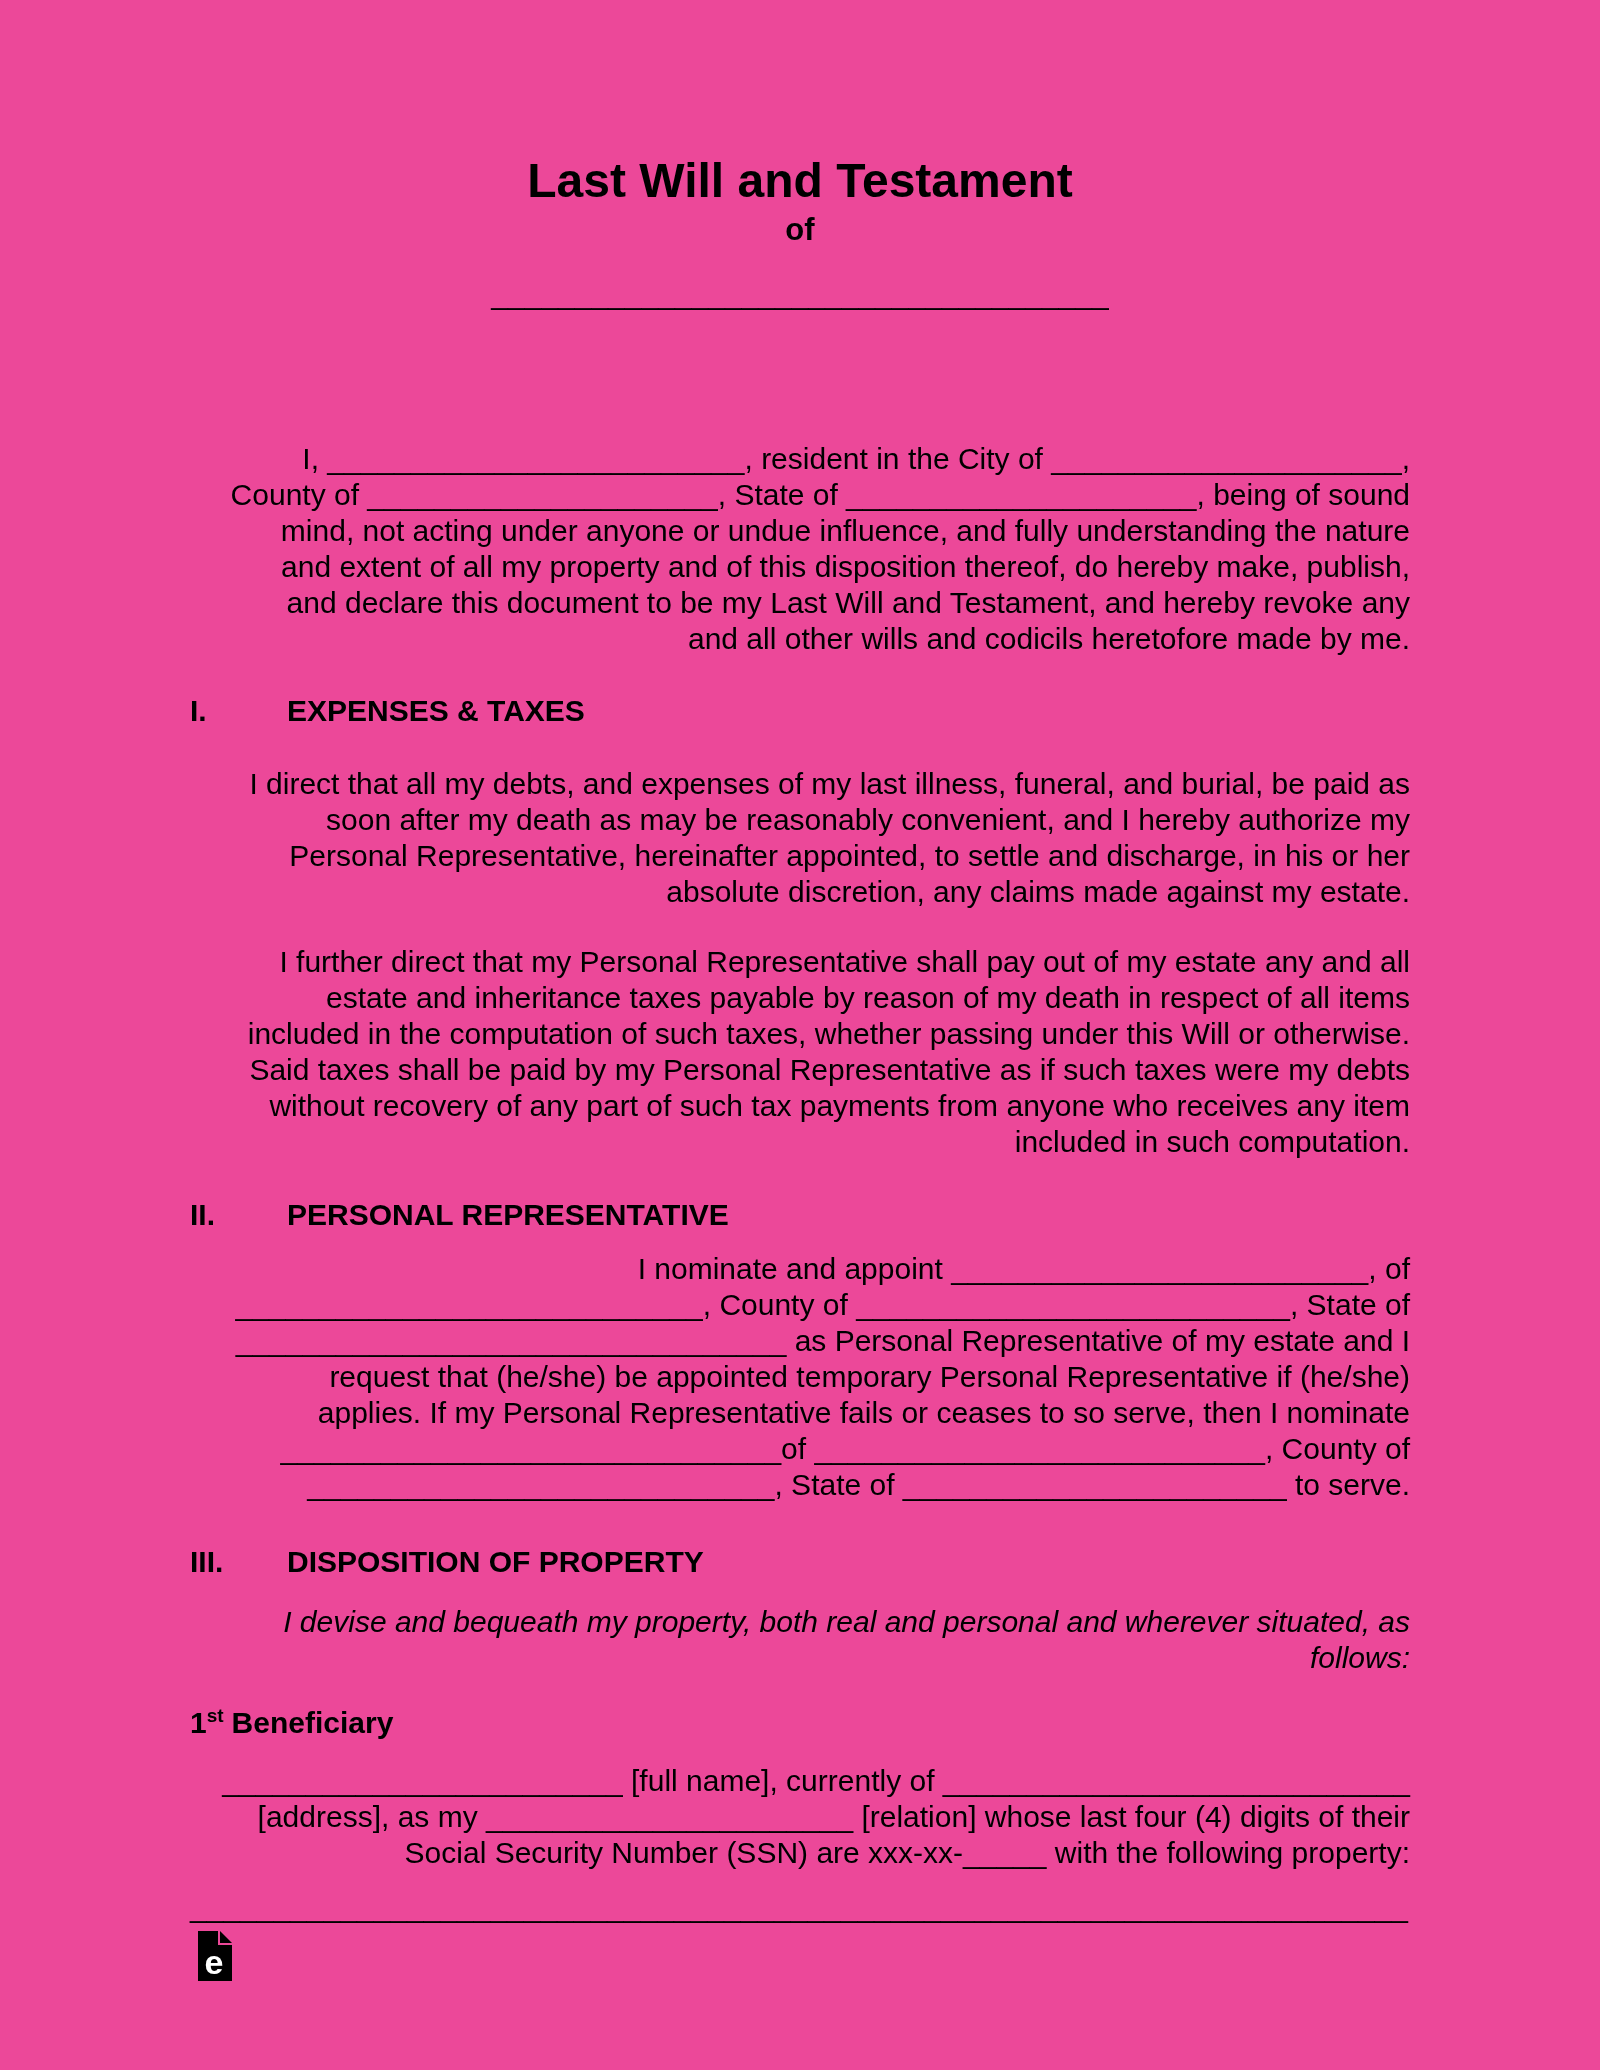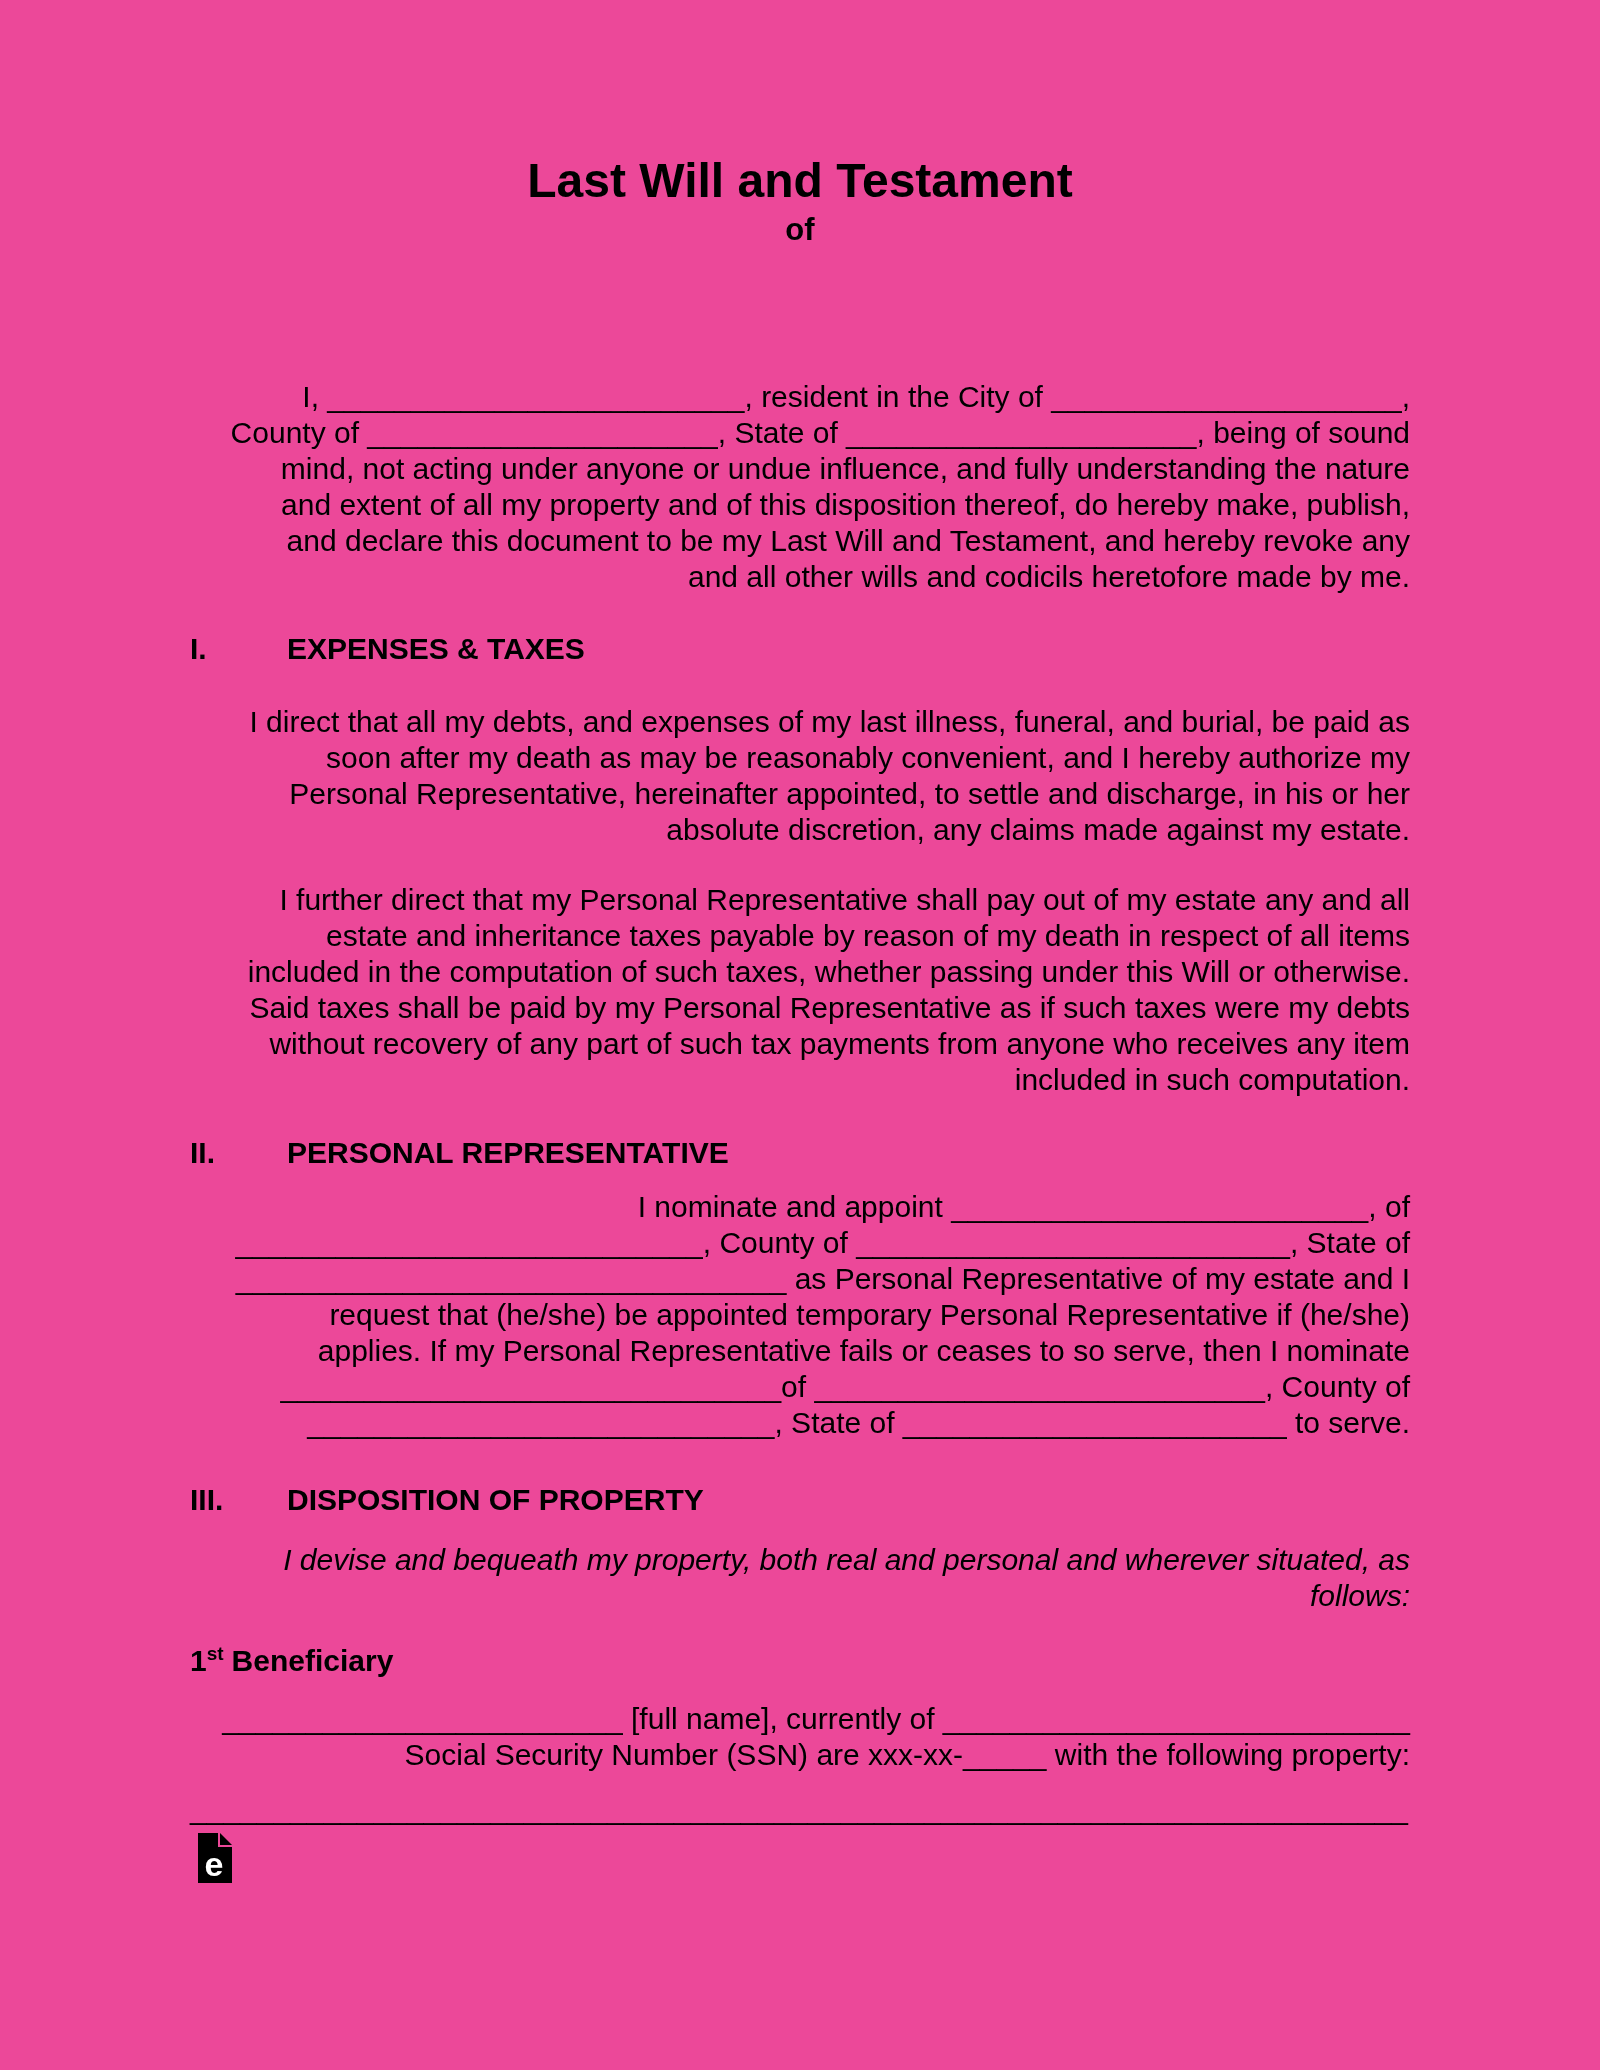--- a/index.html
+++ b/index.html
@@ -69,20 +69,21 @@
     display: block;
   }
 </style>
 </head>
 <body>
 
 <div class="page">
 
   <div class="doc-title">Last Will and Testament</div>
   <div class="doc-subtitle">of</div>
+  <div class="name-blank">_____________________________________</div>
 
   <div class="para opening">
     <div class="line">I, _________________________, resident in the City of _____________________,</div>
     <div class="line">County of _____________________, State of _____________________, being of sound</div>
     <div class="line">mind, not acting under anyone or undue influence, and fully understanding the nature</div>
     <div class="line">and extent of all my property and of this disposition thereof, do hereby make, publish,</div>
     <div class="line">and declare this document to be my Last Will and Testament, and hereby revoke any</div>
     <div class="line">and all other wills and codicils heretofore made by me.</div>
   </div>
 
@@ -131,20 +132,21 @@
     <div class="line">I devise and bequeath my property, both real and personal and wherever situated, as</div>
     <div class="line">follows:</div>
   </div>
 
   <div class="ben-heading">
     <span>1</span><sup>st</sup><span class="ben-label">Beneficiary</span>
   </div>
 
   <div class="para ben-para">
     <div class="line">________________________ [full name], currently of ____________________________</div>
+    <div class="line">[address], as my ______________________ [relation] whose last four (4) digits of their</div>
     <div class="line">Social Security Number (SSN) are xxx-xx-_____ with the following property:</div>
   </div>
 
   <div class="footer-rule">_________________________________________________________________________</div>
 
   <svg class="eforms-logo" viewBox="0 0 34 50" xmlns="http://www.w3.org/2000/svg">
     <path d="M0 0 H20 V14 H34 V50 H0 Z" fill="#000000"></path>
     <path d="M22 0 L34 12 L22 12 Z" fill="#000000"></path>
     <text x="16" y="43" text-anchor="middle" font-family="Liberation Sans, sans-serif" font-weight="bold" font-size="34" fill="#ffffff">e</text>
   </svg>

